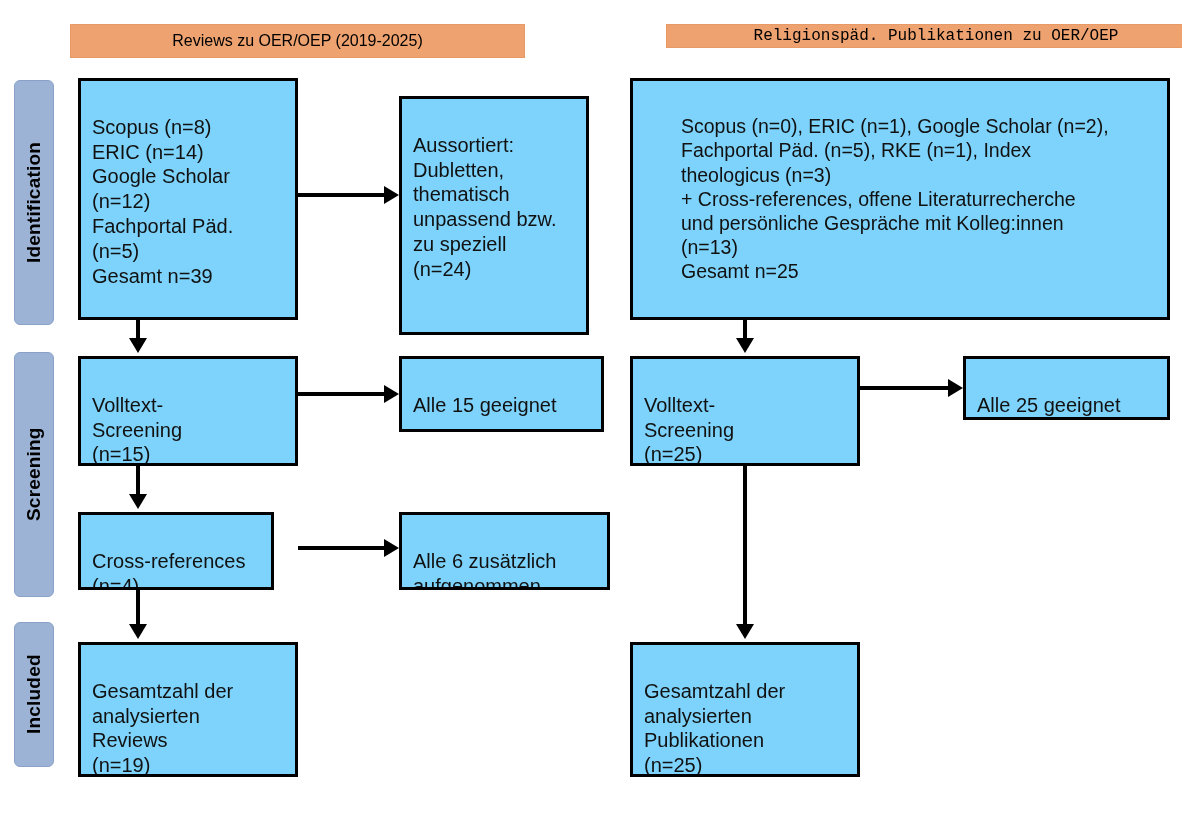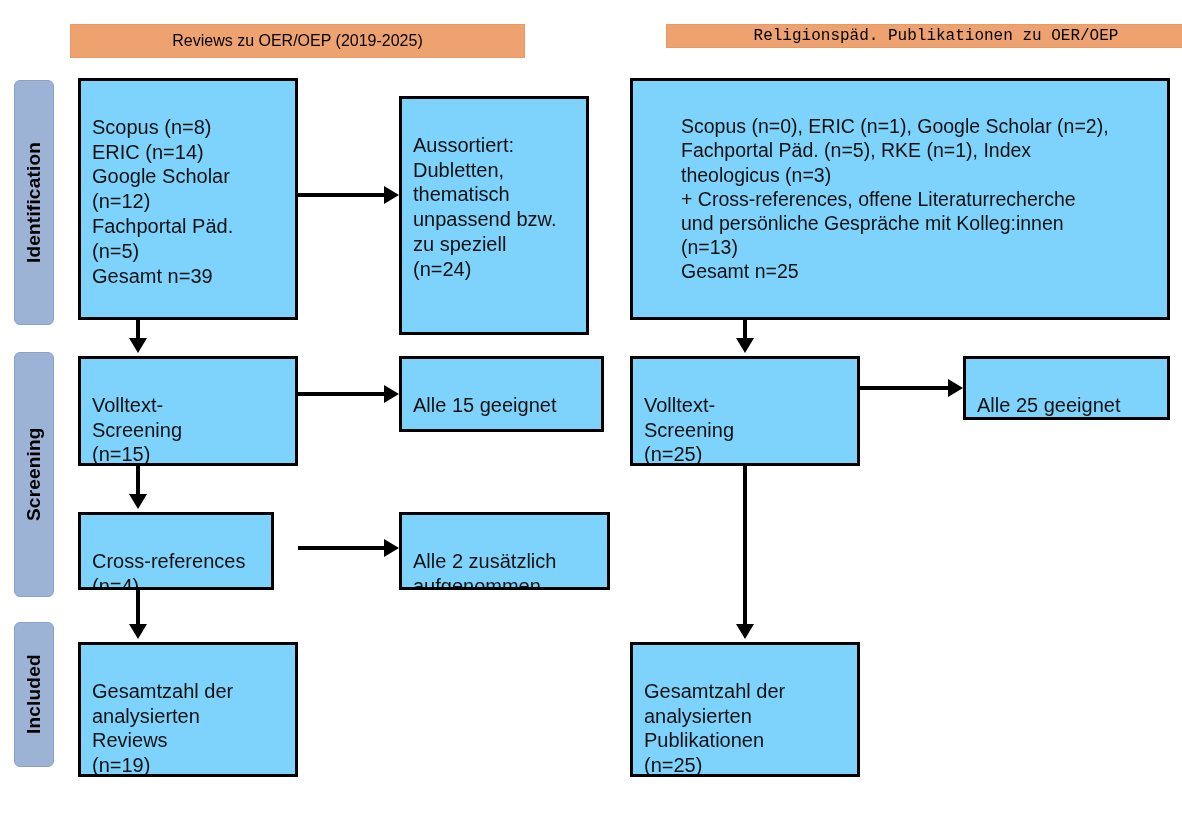--- a/index.html
+++ b/index.html
@@ -146,21 +146,21 @@
 
   <div class="abs arrow-line" style="left:136px; top:466px; width:4px; height:32px;"></div>
   <div class="abs arrow-head down" style="left:129px; top:494px;"></div>
 
   <div class="abs box" style="left:78px; top:512px; width:196px; height:78px;">
     <span>Cross-references
 (n=4)</span>
   </div>
 
   <div class="abs box" style="left:399px; top:512px; width:211px; height:78px;">
-    <span>Alle 2 zusätzlich
+    <span>Alle 6 zusätzlich
 aufgenommen</span>
   </div>
 
   <div class="abs arrow-line" style="left:298px; top:546px; width:86px; height:4px;"></div>
   <div class="abs arrow-head right" style="left:384px; top:539px;"></div>
 
   <div class="abs arrow-line" style="left:136px; top:590px; width:4px; height:38px;"></div>
   <div class="abs arrow-head down" style="left:129px; top:624px;"></div>
 
   <div class="abs box" style="left:78px; top:642px; width:220px; height:135px;">

